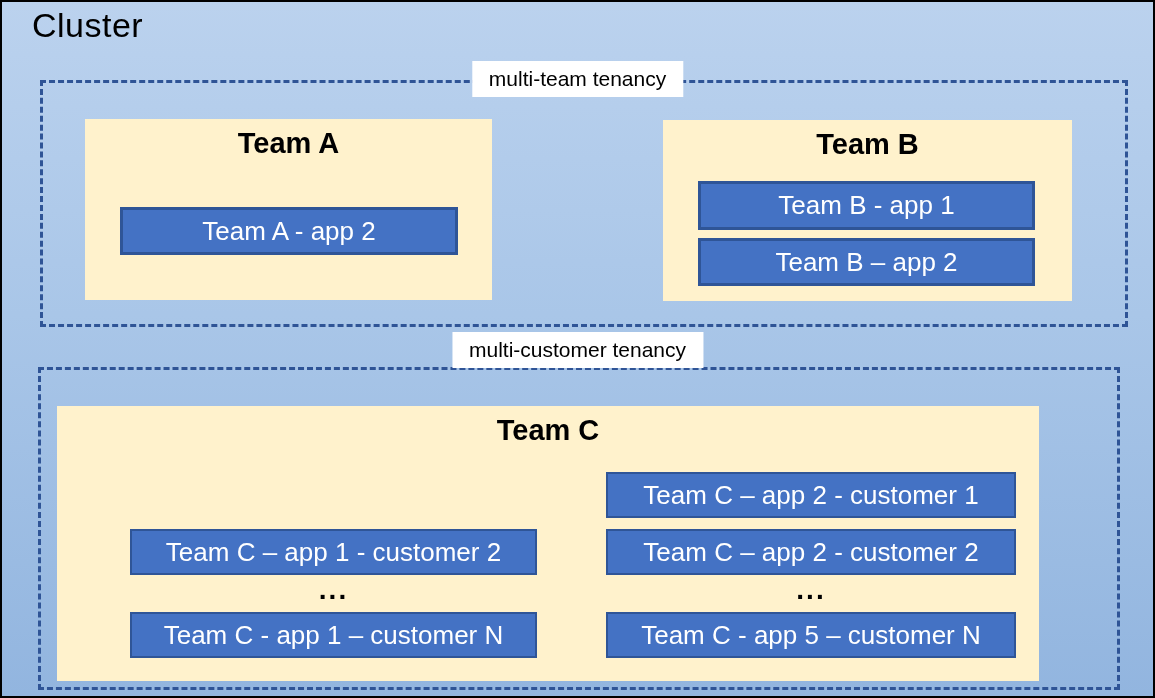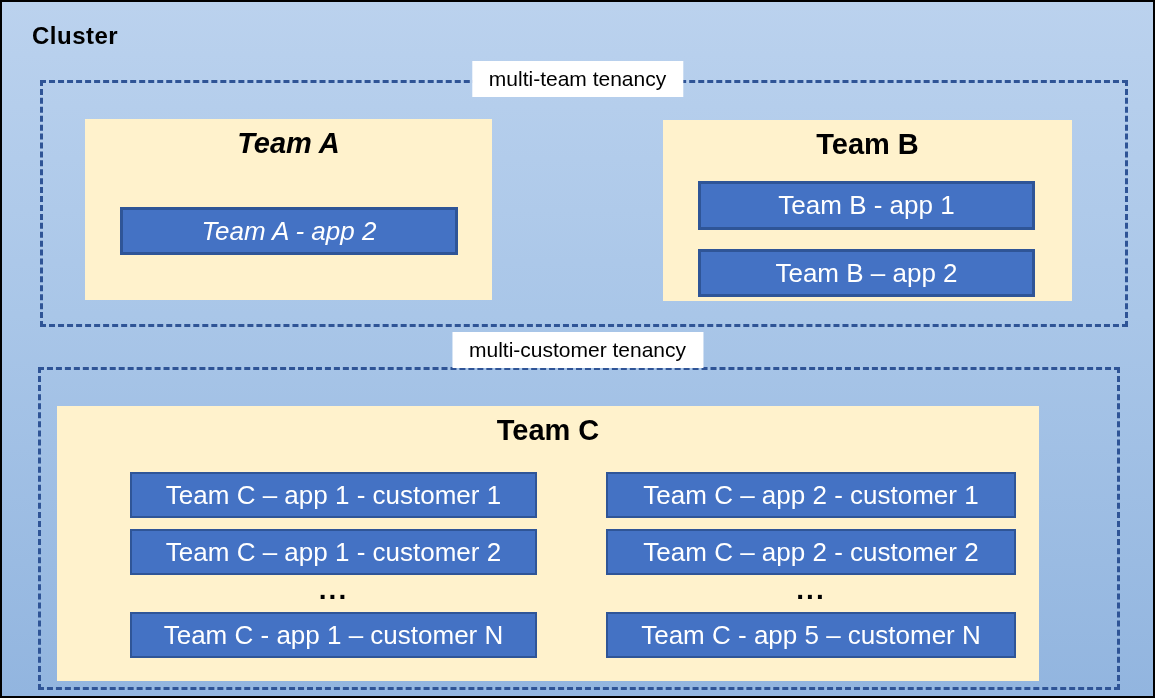--- a/index.html
+++ b/index.html
@@ -11,23 +11,23 @@
     height: 698px;
     box-sizing: border-box;
     border: 2px solid #000000;
     background: linear-gradient(180deg, #BBD2EE 0%, #A9C6E8 45%, #92B5DF 100%);
     overflow: hidden;
   }
 
   .cluster-title {
     position: absolute;
     left: 30px;
-    top: 20px;
-    font-size: 24px;
-    font-weight: bold;
+    top: 4px;
+    font-size: 34px;
+    font-weight: normal;
     color: #000000;
     letter-spacing: 0.5px;
   }
 
   .dashed-box {
     position: absolute;
     box-sizing: border-box;
     border: 3px dashed #2F5496;
   }
   .multi-team-box    { left: 38px; top: 78px;  width: 1088px; height: 247px; }
@@ -46,21 +46,21 @@
     z-index: 3;
   }
   .multi-team-label     { top: 59px; }
   .multi-customer-label { top: 330px; }
 
   .team-box {
     position: absolute;
     background: #FFF2CC;
     z-index: 2;
   }
-  .team-a { left: 83px;  top: 117px; width: 407px;  height: 181px; font-style: italic; }
+  .team-a { left: 83px;  top: 117px; width: 407px;  height: 181px; }
   .team-b { left: 661px; top: 118px; width: 409px;  height: 181px; }
   .team-c { left: 55px;  top: 404px; width: 982px; height: 275px; }
 
   .team-title {
     position: absolute;
     left: 0; right: 0;
     top: 8px;
     text-align: center;
     font-size: 29px;
     font-weight: bold;
@@ -75,21 +75,21 @@
     color: #FFFFFF;
     font-size: 26px;
     display: flex;
     align-items: center;
     justify-content: center;
     white-space: nowrap;
   }
 
   .team-a .app-1 { left: 35px; top: 88px;  width: 338px; height: 48px; }
   .team-b .app-1 { left: 35px; top: 61px;  width: 337px; height: 49px; text-align: right; }
-  .team-b .app-2 { left: 35px; top: 118px; width: 337px; height: 48px; margin-top: 11px; }
+  .team-b .app-2 { left: 35px; top: 118px; width: 337px; height: 48px; }
 
   .team-c .app-box { border-width: 2px; }
   .team-c .col1 { left: 73px;  width: 407px; }
   .team-c .col2 { left: 549px; width: 410px; }
   .team-c .row1 { top: 66px;  height: 46px; }
   .team-c .row2 { top: 123px; height: 46px; }
   .team-c .rowN { top: 206px; height: 46px; }
 
   .ellipsis {
     position: absolute;
@@ -123,21 +123,20 @@
     <div class="app-box app-1">Team B - app 1</div>
     <div class="app-box app-2">Team B – app 2</div>
   </div>
 
   <div class="dashed-box multi-customer-box"></div>
   <div class="group-label multi-customer-label">multi-customer tenancy</div>
 
   <div class="team-box team-c">
     <div class="team-title">Team C</div>
 
-    <div class="app-box col1 row1">Team C – app 1 - customer 1</div>
     <div class="app-box col1 row2">Team C – app 1 - customer 2</div>
     <div class="ellipsis col1">...</div>
     <div class="app-box col1 rowN">Team C - app 1 – customer N</div>
 
     <div class="app-box col2 row1">Team C – app 2 - customer 1</div>
     <div class="app-box col2 row2">Team C – app 2 - customer 2</div>
     <div class="ellipsis col2">...</div>
     <div class="app-box col2 rowN">Team C - app 5 – customer N</div>
   </div>
 

